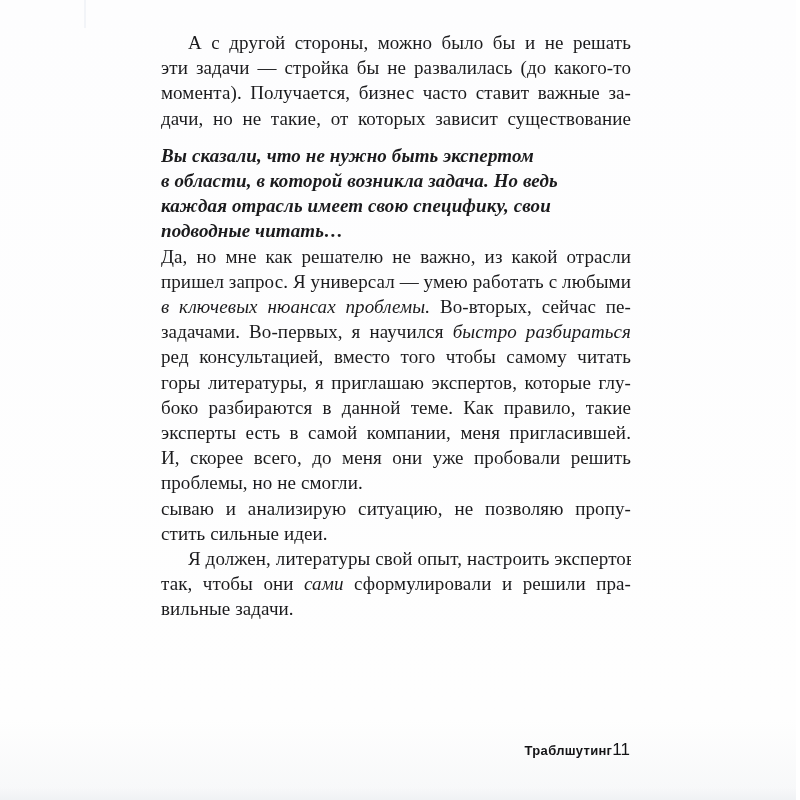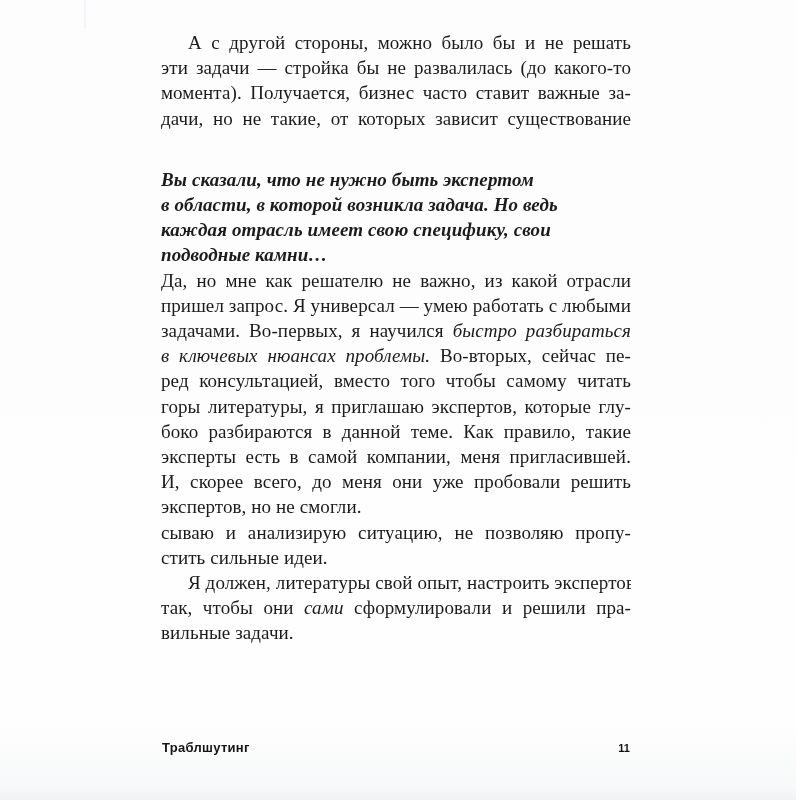--- a/index.html
+++ b/index.html
@@ -35,65 +35,65 @@
   .para { margin: 0; padding: 0; }
   .ln {
     white-space: nowrap;
     overflow: hidden;
     text-align: justify;
     text-align-last: justify;
     text-justify: inter-word;
   }
   .ln.fi { text-indent: 27px; }
   .ln.last { text-align-last: left; }
-  .q { margin-top: 36px; font-weight: bold; font-style: italic; }
+  .q { margin-top: 12px; font-weight: bold; font-style: italic; }
   .q .ln { text-align-last: left; }
   .it { font-style: italic; }
   .footer {
     position: absolute; left: 162px; top: 740px; width: 468px;
-    display: flex; justify-content: space-between; align-items: baseline;
+    display: flex; justify-content: flex-end; align-items: baseline;
     font-family: "Liberation Sans", sans-serif;
     color: #141416;
   }
   .book { font-size: 13px; font-weight: 700; letter-spacing: 0.3px; }
-  .num  { font-size: 11px; font-weight: 700; }
+  .num  { font-size: 17px; font-weight: 400; }
 </style>
 </head>
 <body>
 
 <div class="photo">
   <div class="edge-left"></div>
 
   <div class="textblock">
 
     <div class="para">
       <div class="ln fi">А с другой стороны, можно было бы и не решать</div>
       <div class="ln">эти задачи — стройка бы не развалилась (до какого-то</div>
       <div class="ln">момента). Получается, бизнес часто ставит важные за-</div>
       <div class="ln">дачи, но не такие, от которых зависит существование</div>
     </div>
 
     <div class="para q">
       <div class="ln">Вы сказали, что не нужно быть экспертом</div>
       <div class="ln">в области, в которой возникла задача. Но ведь</div>
       <div class="ln">каждая отрасль имеет свою специфику, свои</div>
-      <div class="ln">подводные камни…</div>
+      <div class="ln">подводные читать…</div>
     </div>
 
     <div class="para">
       <div class="ln">Да, но мне как решателю не важно, из какой отрасли</div>
       <div class="ln">пришел запрос. Я универсал — умею работать с любыми</div>
+      <div class="ln"><span class="it">в ключевых нюансах проблемы.</span><span> Во-вторых, сейчас пе-</span></div>
       <div class="ln"><span>задачами. Во-первых, я научился </span><span class="it">быстро разбираться</span></div>
-      <div class="ln"><span class="it">в ключевых нюансах проблемы.</span><span> Во-вторых, сейчас пе-</span></div>
       <div class="ln">ред консультацией, вместо того чтобы самому читать</div>
       <div class="ln">горы литературы, я приглашаю экспертов, которые глу-</div>
       <div class="ln">боко разбираются в данной теме. Как правило, такие</div>
       <div class="ln">эксперты есть в самой компании, меня пригласившей.</div>
       <div class="ln">И, скорее всего, до меня они уже пробовали решить</div>
-      <div class="ln last">экспертов, но не смогли.</div>
+      <div class="ln last">проблемы, но не смогли.</div>
     </div>
 
     <div class="para">
       <div class="ln">сываю и анализирую ситуацию, не позволяю пропу-</div>
       <div class="ln last">стить сильные идеи.</div>
     </div>
 
     <div class="para">
       <div class="ln fi">Я должен, литературы свой опыт, настроить экспертов</div>
       <div class="ln"><span>так, чтобы они </span><span class="it">сами</span><span> сформулировали и решили пра-</span></div>

